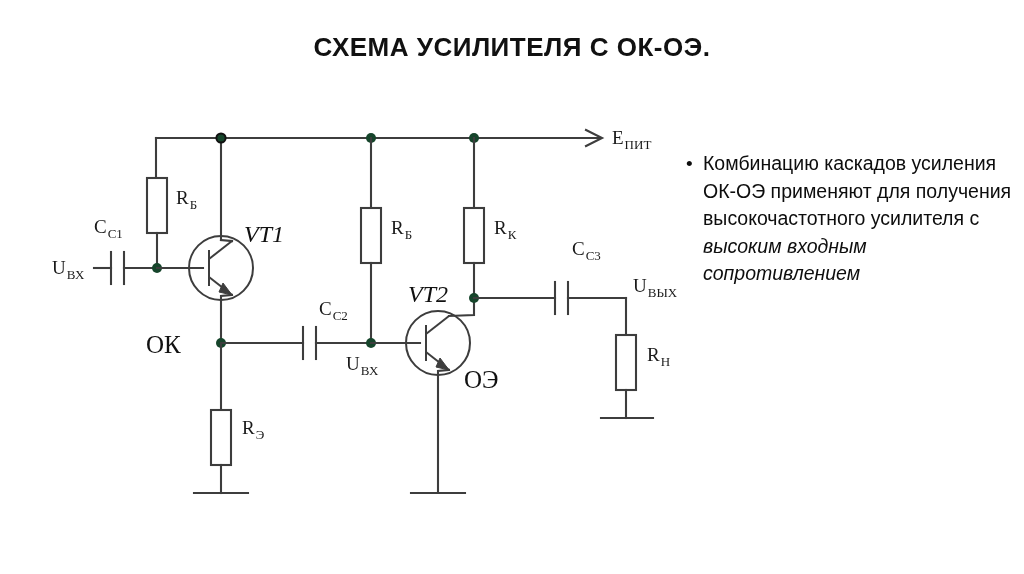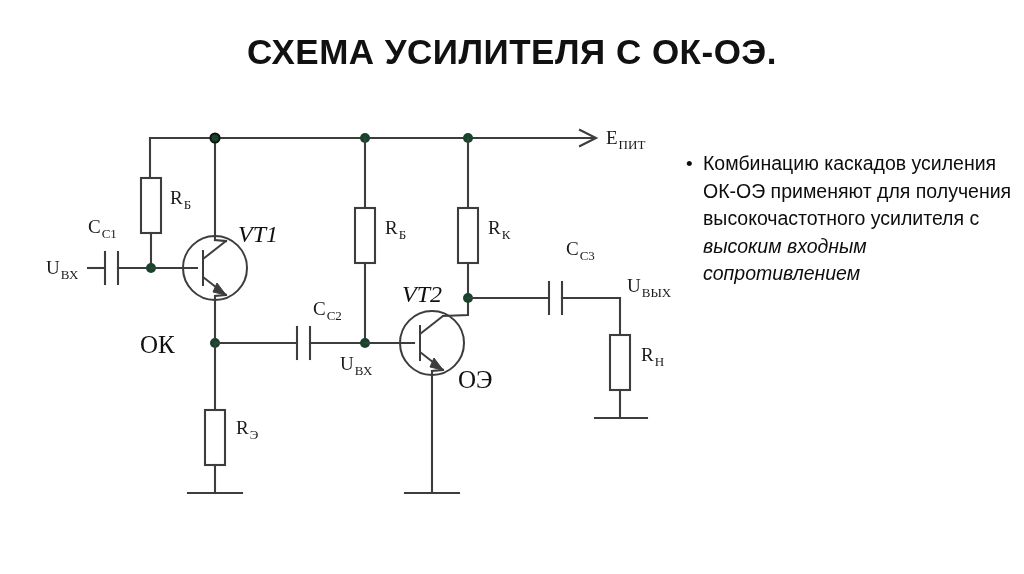--- a/index.html
+++ b/index.html
@@ -22,28 +22,28 @@
     background: #ffffff;
   }
   #slide-title {
     position: absolute;
     left: 0;
     top: 32px;
     width: 1024px;
     text-align: center;
     font-family: "Liberation Sans", sans-serif;
     font-weight: bold;
-    font-size: 35px;
+    font-size: 26px;
     letter-spacing: 0.5px;
     color: #111111;
     white-space: nowrap;
   }
   #circuit-figure {
     position: absolute;
-    left: 10px;
+    left: 16px;
     top: 100px;
     width: 690px;
     height: 420px;
   }
   #circuit-svg {
     display: block;
   }
   #notes-panel {
     position: absolute;
     left: 686px;

